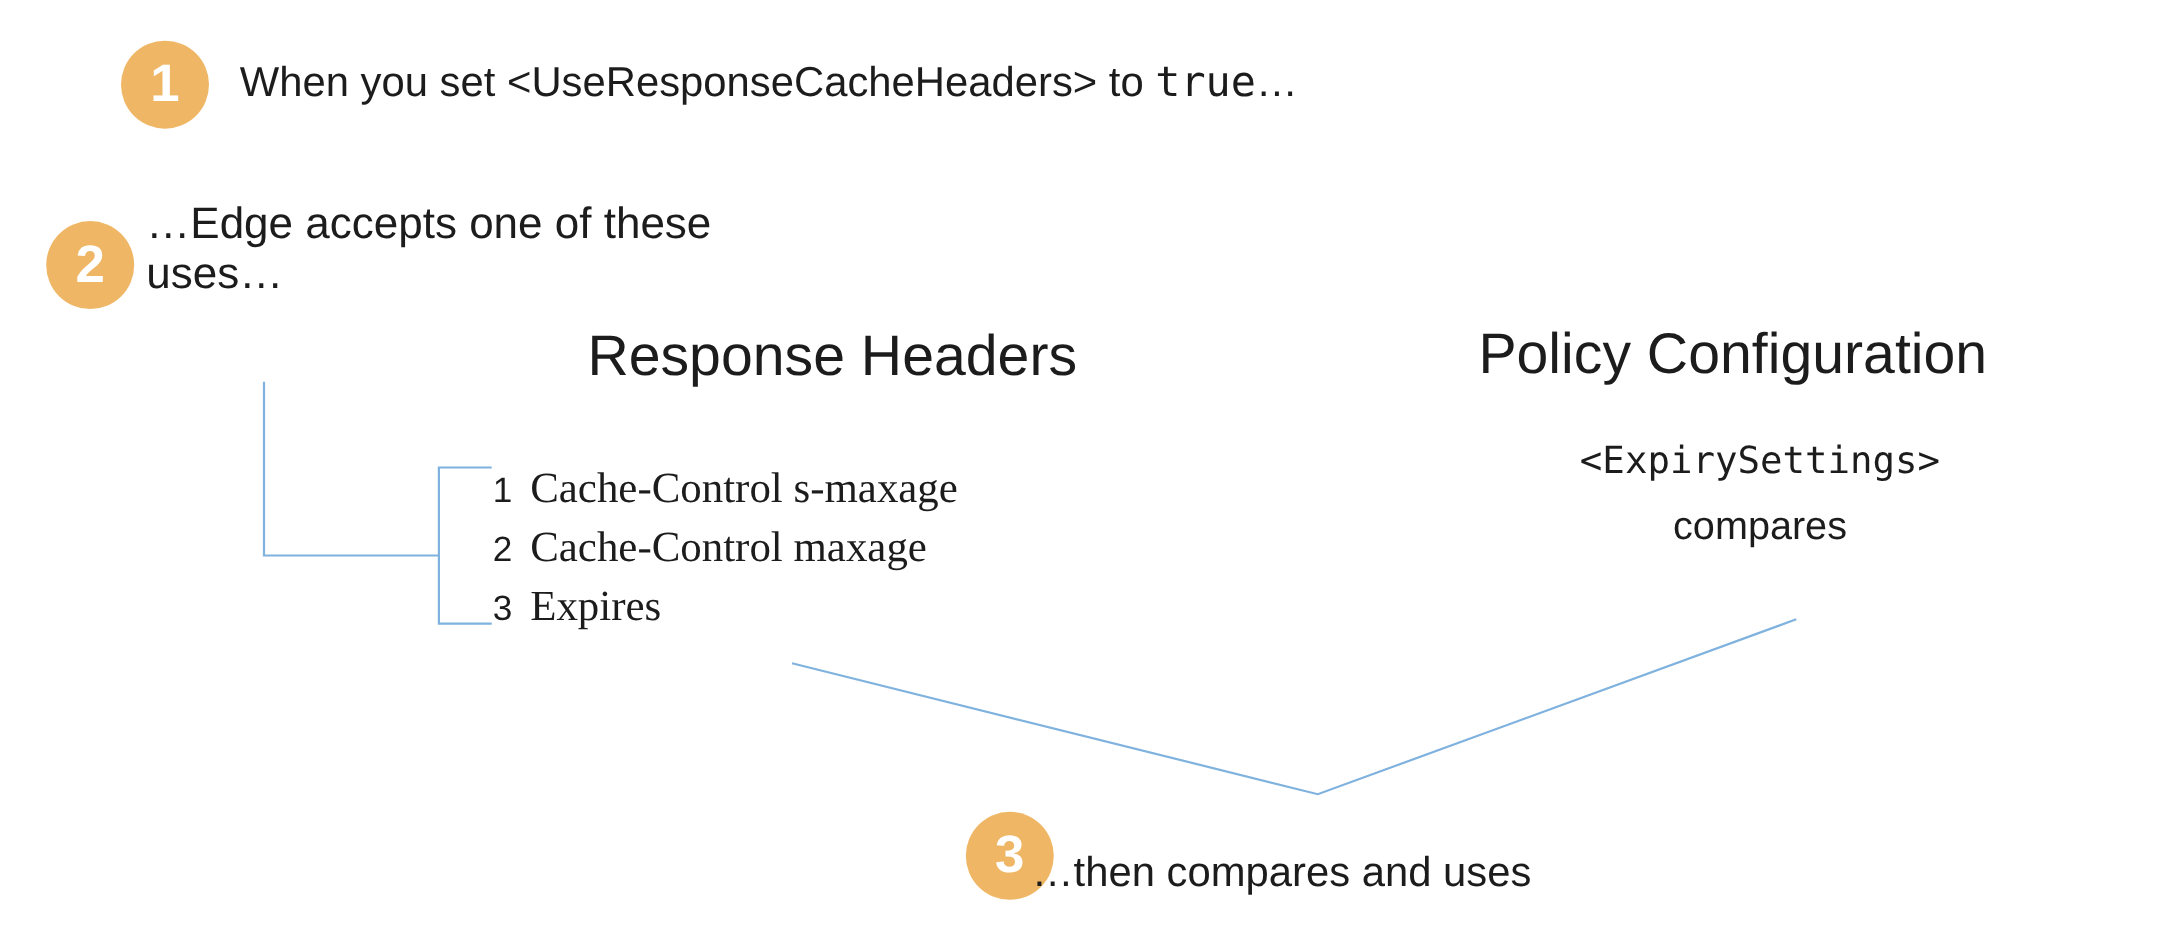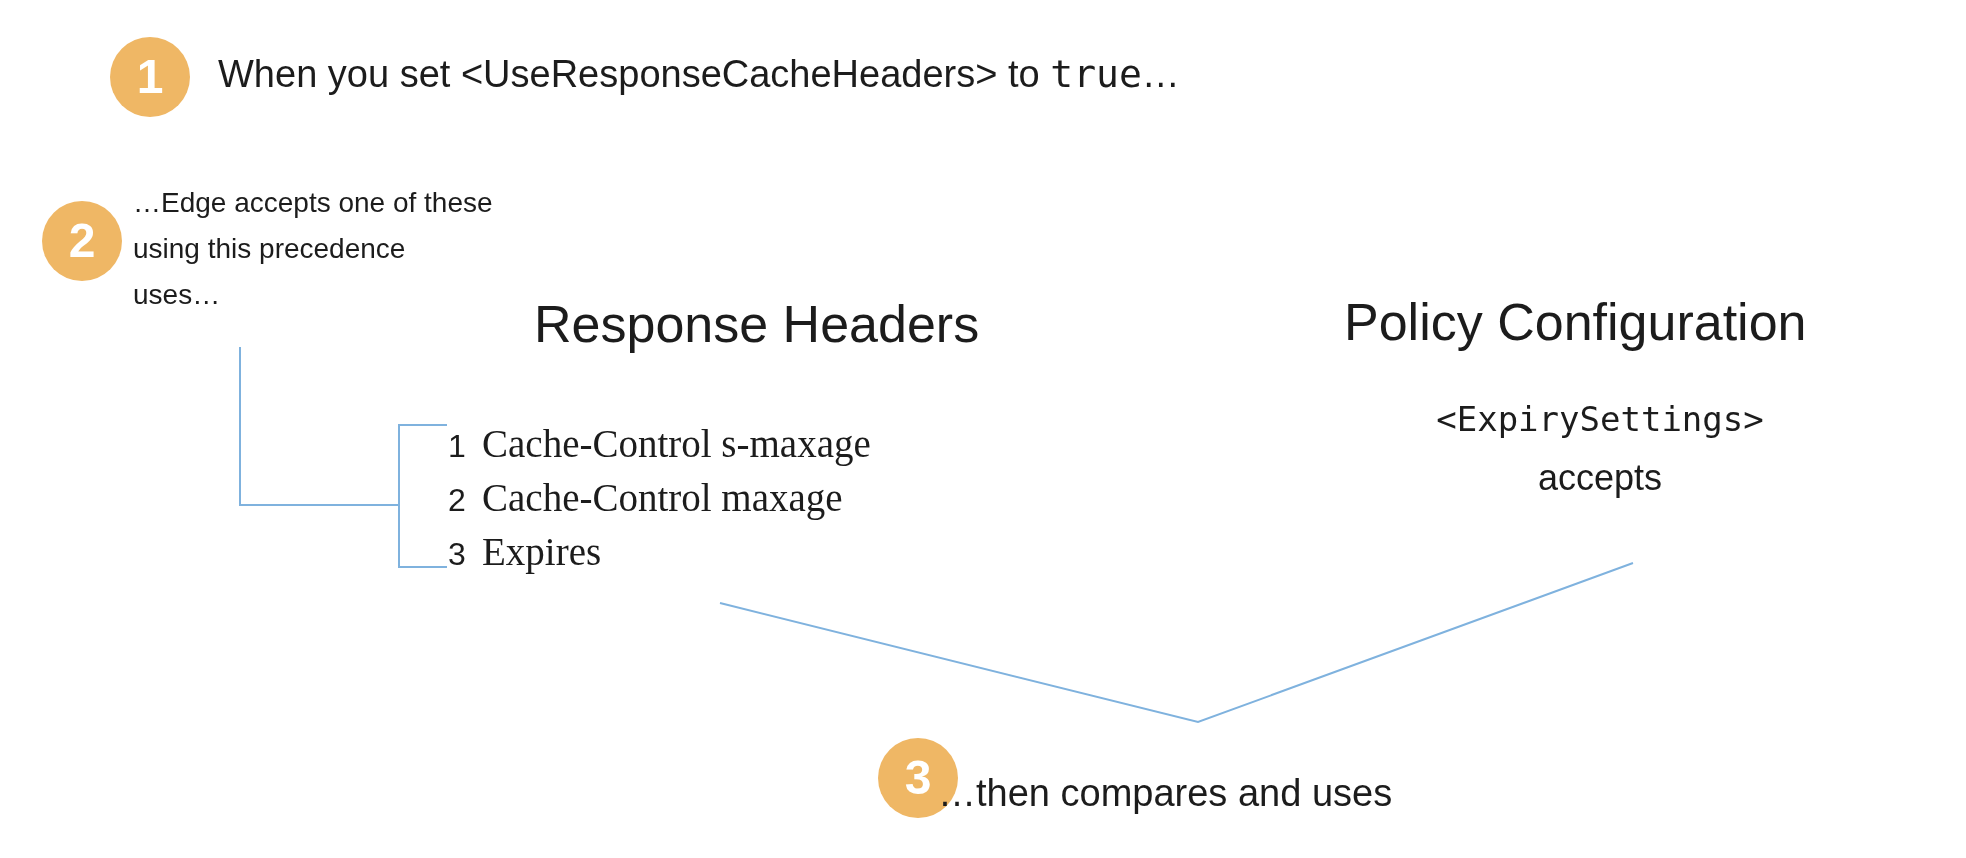--- a/index.html
+++ b/index.html
@@ -50,21 +50,21 @@
   .step1-text {
     position: absolute;
     left: 218px; top: 51px;
     font-size: 38px;
     line-height: 46px;
     white-space: nowrap;
   }
   .step2-text {
     position: absolute;
     left: 133px; top: 180px;
-    font-size: 28px;
+    font-size: 40px;
     line-height: 46px;
     white-space: nowrap;
   }
   .step3-text {
     position: absolute;
     left: 938px; top: 733px;
     width: 400px;
     font-size: 38px;
     line-height: 46px;
     text-align: center;
@@ -126,40 +126,39 @@
   <div class="badge" id="badge-1">
     <span>1</span>
   </div>
   <div class="step1-text"><span>When you set &lt;UseResponseCacheHeaders&gt; to </span><span class="mono">true</span><span>…</span></div>
 
   <div class="badge" id="badge-2">
     <span>2</span>
   </div>
   <div class="step2-text">
     <div>…Edge accepts one of these</div>
-    <div>using this precedence</div>
     <div>uses…</div>
   </div>
 
   <div class="col-heading" id="rh-heading">Response Headers</div>
   <div class="col-heading" id="pc-heading">Policy Configuration</div>
 
   <div class="rh-item" id="rh-item-0">
     <span class="rh-rank">1</span><span class="rh-header mono">Cache-Control s-maxage</span>
   </div>
   <div class="rh-item" id="rh-item-1">
     <span class="rh-rank">2</span><span class="rh-header mono">Cache-Control maxage</span>
   </div>
   <div class="rh-item" id="rh-item-2">
     <span class="rh-rank">3</span><span class="rh-header mono">Expires</span>
   </div>
 
   <div class="pc-block">
     <div class="pc-code mono">&lt;ExpirySettings&gt;</div>
-    <div class="pc-label">accepts</div>
+    <div class="pc-label">compares</div>
   </div>
 
   <div class="badge" id="badge-3">
     <span>3</span>
   </div>
   <div class="step3-text">
     <div>…then compares and uses</div>
   </div>
 
 </div>

